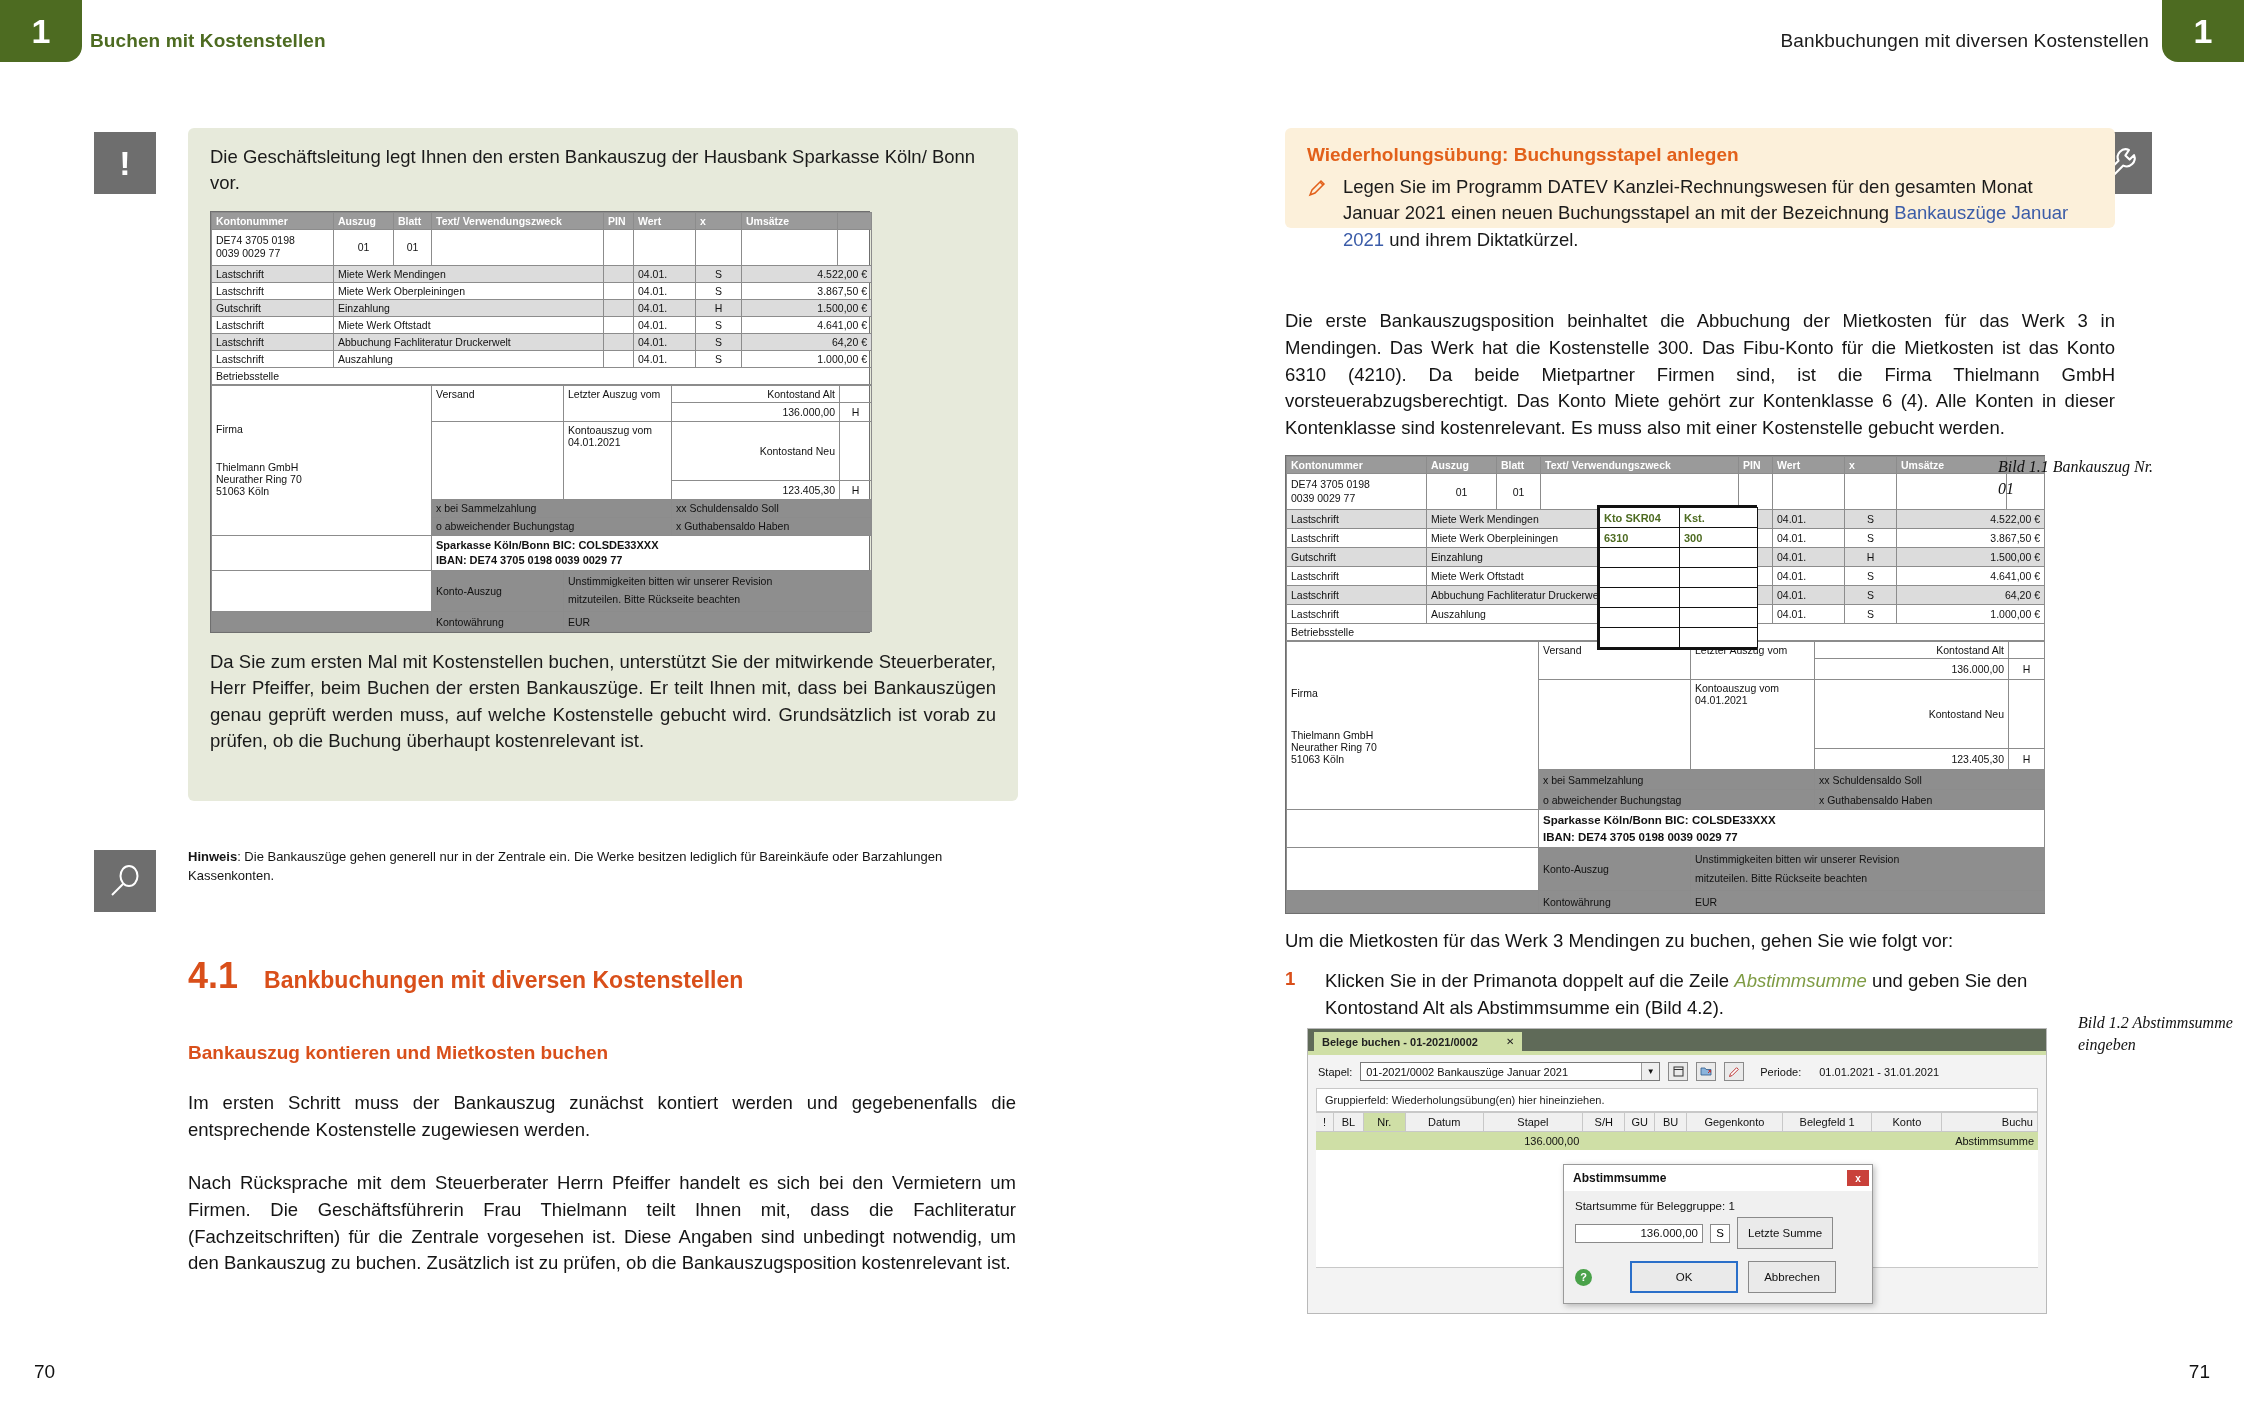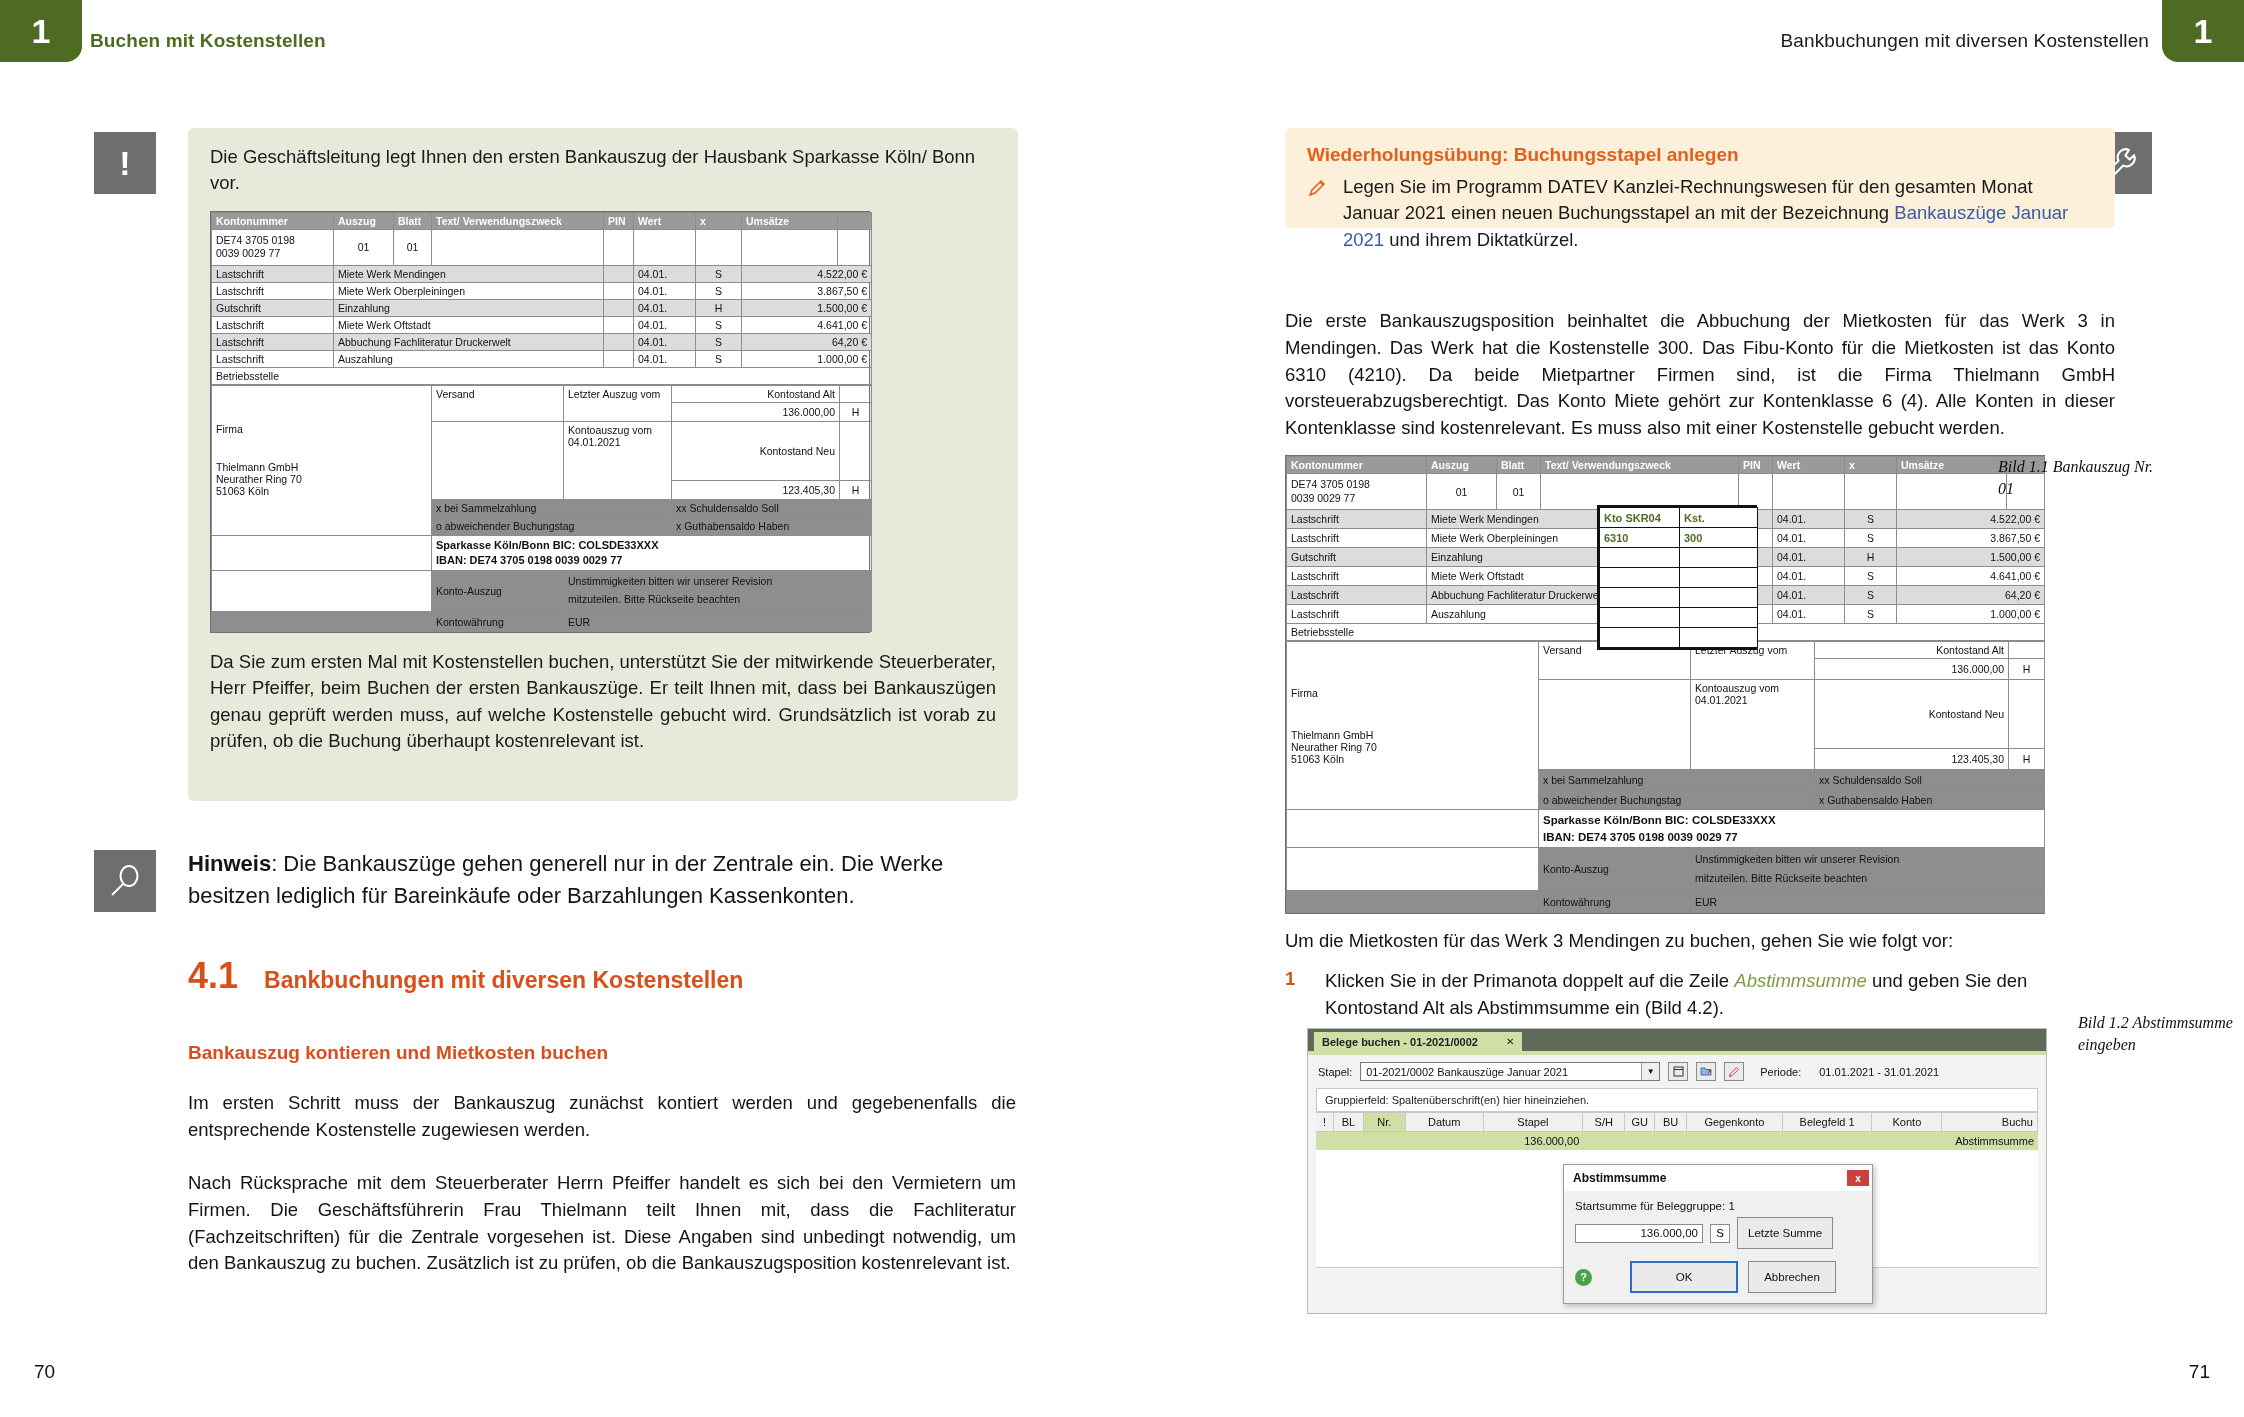--- a/index.html
+++ b/index.html
@@ -117,21 +117,21 @@
     display: flex; align-items: baseline; gap: 26px;
     color: #d94f1a;
   }
   .h2 .num { font-size: 36px; font-weight: 700; }
   .h2 .txt { font-size: 23px; font-weight: 700; }
   .h3 { font-size: 19px; font-weight: 700; color: #d94f1a; }
   p.body {
     font-size: 18.5px; line-height: 1.45; color: #141414;
     text-align: justify;
   }
-  .hinweis { font-size: 22px; line-height: 1.45; color: #141414; }
+  .hinweis { font-size: 13px; line-height: 1.45; color: #141414; }
   .hinweis b { font-weight: 700; }
 
   .step { display: flex; gap: 22px; }
   .step .n { color: #d94f1a; font-weight: 700; font-size: 18.5px; flex: 0 0 18px; }
   .step .t { font-size: 18.5px; line-height: 1.45; color: #141414; }
   .it-green { font-style: italic; color: #7e9b43; }
 
   .caption {
     position: absolute;
     font-family: "Liberation Serif", serif;
@@ -729,21 +729,21 @@
       </div>
       <div class="dv-btn">
         <svg width="12" height="12" viewBox="0 0 12 12">
           <path d="M1.5 10.5 L2.5 7.8 L8.6 1.7 L10.3 3.4 L4.2 9.5 Z" fill="#fff" stroke="#b33" stroke-width="1"></path>
         </svg>
       </div>
       <span style="margin-left:8px;">Periode:</span>
       <span style="margin-left:10px;">01.01.2021 - 31.01.2021</span>
     </div>
 
-    <div class="dv-group">Gruppierfeld: Spaltenüberschrift(en) hier hineinziehen.</div>
+    <div class="dv-group">Gruppierfeld: Wiederholungsübung(en) hier hineinziehen.</div>
 
     <div class="dv-hdr">
       <div style="width:18px">!</div>
       <div style="width:30px">BL</div>
       <div class="sorted" style="width:42px">Nr.</div>
       <div style="width:78px">Datum</div>
       <div style="width:100px">Stapel</div>
       <div style="width:42px">S/H</div>
       <div style="width:30px">GU</div>
       <div style="width:32px">BU</div>

